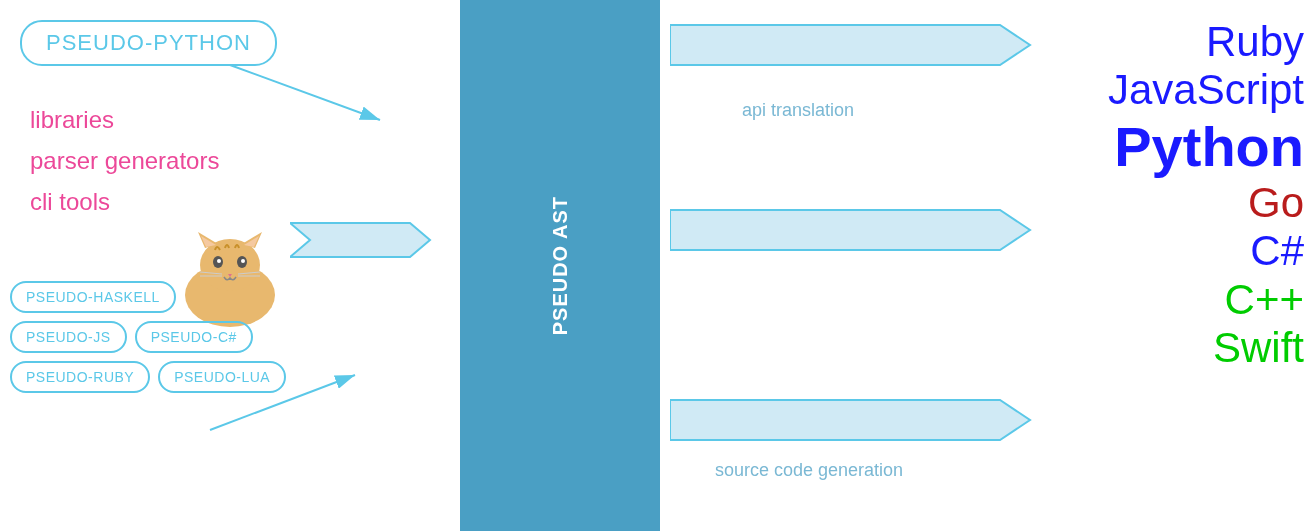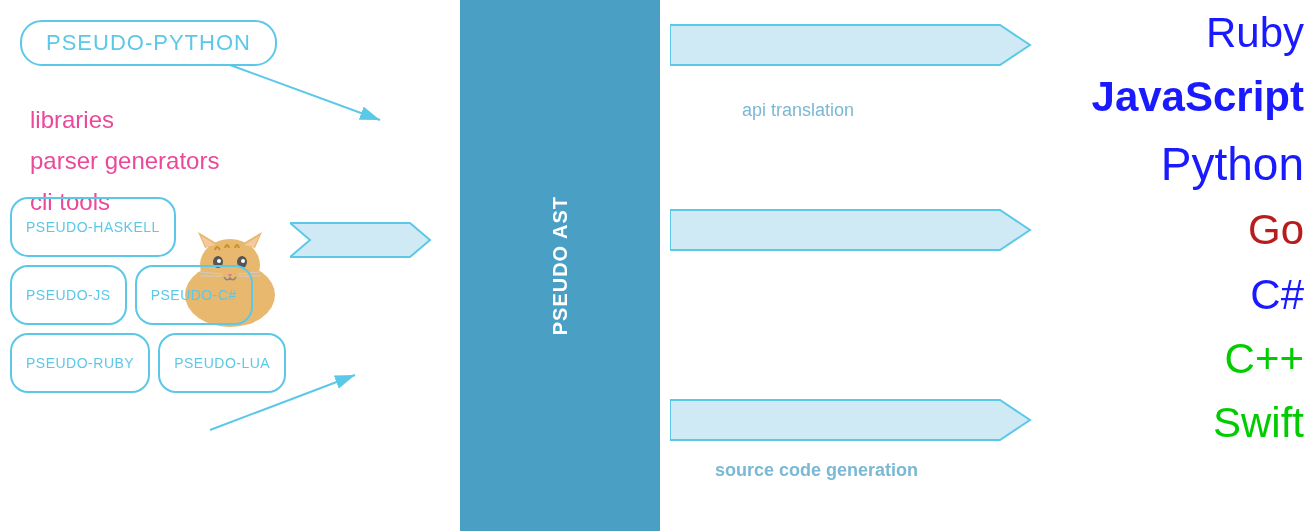--- a/index.html
+++ b/index.html
@@ -66,21 +66,21 @@
 
     .badge-row {
       display: flex;
       gap: 8px;
       margin-bottom: 8px;
     }
 
     .badge {
       border: 2px solid #5bc8e8;
       border-radius: 18px;
-      padding: 20px 14px;
+      padding: 6px 14px;
       color: #5bc8e8;
       font-size: 14px;
       font-weight: 500;
       letter-spacing: 0.5px;
       white-space: nowrap;
     }
 
     
     .center-column {
       position: absolute;
@@ -110,31 +110,31 @@
       left: 660px;
       top: 0;
       width: 654px;
       height: 531px;
     }
 
     
     .lang-list {
       position: absolute;
       right: 10px;
-      top: 4px;
+      top: 13px;
       display: flex;
       flex-direction: column;
       align-items: flex-end;
-      gap: 16px;
+      gap: 0px;
       padding-top: 5px;
     }
 
     .lang-ruby { color: #1a1aff; font-size: 42px; font-weight: 400; line-height: 1.15; }
-    .lang-javascript { color: #1a1aff; font-size: 42px; font-weight: 700; line-height: 1.15; text-align: center; }
-    .lang-python { color: #1a1aff; font-size: 46px; font-weight: 400; line-height: 1.15; }
+    .lang-javascript { color: #1a1aff; font-size: 42px; font-weight: 400; line-height: 1.15; text-align: center; }
+    .lang-python { color: #1a1aff; font-size: 56px; font-weight: 700; line-height: 1.15; }
     .lang-go { color: #b91c1c; font-size: 42px; font-weight: 400; line-height: 1.15; }
     .lang-csharp { color: #1a1aff; font-size: 42px; font-weight: 400; line-height: 1.15; }
     .lang-cpp { color: #00cc00; font-size: 42px; font-weight: 400; line-height: 1.15; }
     .lang-swift { color: #00cc00; font-size: 42px; font-weight: 400; line-height: 1.15; }
 
     
     .arrow-label {
       position: absolute;
       color: #7ab8d4;
       font-size: 18px;
@@ -247,21 +247,21 @@
 
   <svg width="370" height="60" style="position:absolute; top:200px; left:10px;">
     <polygon points="0,10 330,10 360,30 330,50 0,50" fill="#d0eaf5" stroke="#5bc8e8" stroke-width="2"></polygon>
   </svg>
 
 
   <svg width="370" height="60" style="position:absolute; top:390px; left:10px;">
     <polygon points="0,10 330,10 360,30 330,50 0,50" fill="#d0eaf5" stroke="#5bc8e8" stroke-width="2"></polygon>
   </svg>
 
-  <div class="arrow-label" style="top:460px; left:55px;font-weight:bold;">source code generation</div>
+  <div class="arrow-label" style="top:460px; left:55px;">source code generation</div>
 
   <div class="lang-list">
     <span class="lang-ruby">Ruby</span>
     <span class="lang-javascript">JavaScript</span>
     <span class="lang-python">Python</span>
     <span class="lang-go">Go</span>
     <span class="lang-csharp">C#</span>
     <span class="lang-cpp">C++</span>
     <span class="lang-swift">Swift</span>
   </div>

